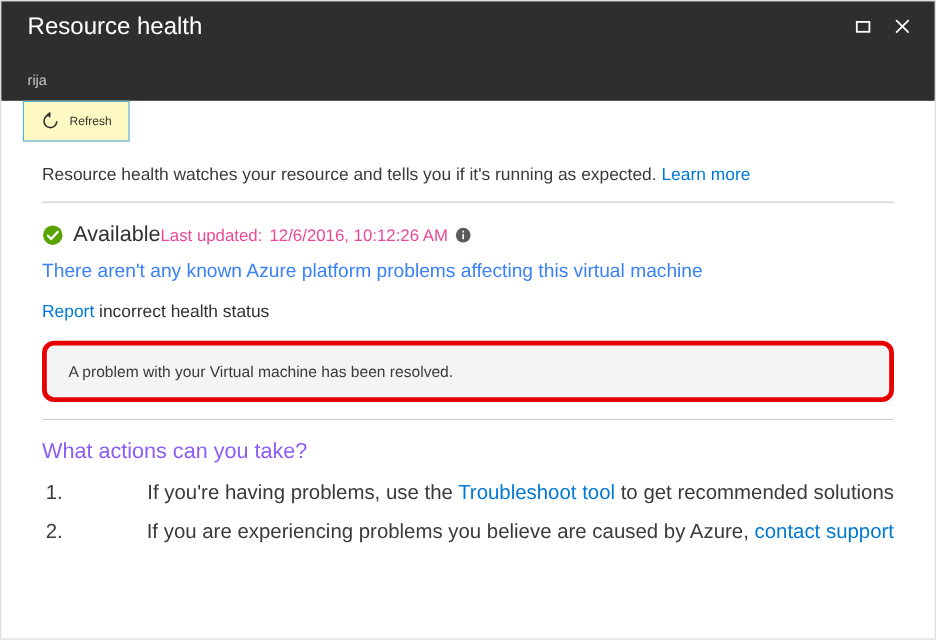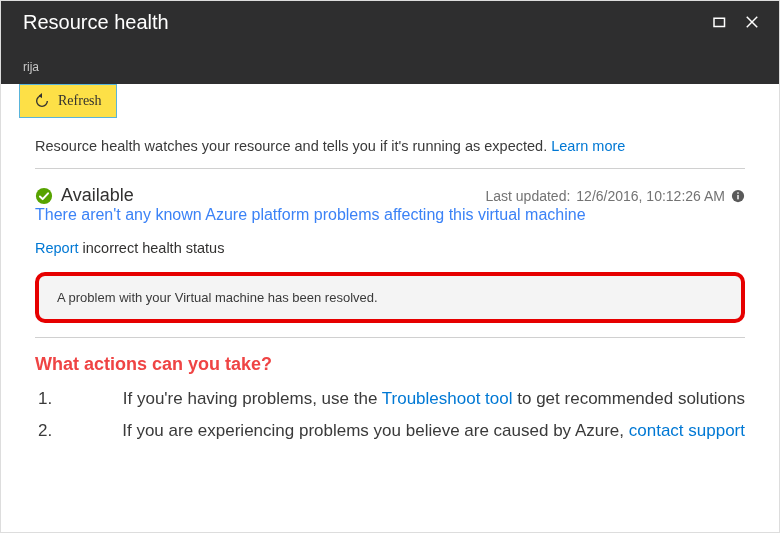--- a/index.html
+++ b/index.html
@@ -29,62 +29,63 @@
   .toolbar {
     display: flex;
     padding: 0;
     border-bottom: none;
   }
   .refresh-btn {
     display: inline-flex;
     align-items: center;
     gap: 8px;
     border: 1px solid #59b4da;
-    background: #fde047;
+    background: #fef9c3;
     color: #323130;
-    font-size: 14px;
+    font-size: 10px;
     padding: 8px 14px;
     margin: 0 0 0 18px;
     cursor: pointer;
-    font-family: Liberation Serif, serif;
+    font-family: Liberation Sans, sans-serif;
   }
   .refresh-icon { width: 16px; height: 16px; }
   .content {
     padding: 20px 34px 20px 34px;
   }
   .intro { color: #3a3a3a; font-size: 14.5px; }
   .link { color: #0078d4; cursor: pointer; text-decoration: none; }
   hr.divider {
     border: none;
     border-top: 1px solid #d0d0d0;
     margin: 14px 0 16px 0;
   }
   .status-row {
     display: flex;
     align-items: center;
-    justify-content: space-between;
+    justify-content: flex-start;
+    margin-bottom: 12px;
   }
   .status-left { display: flex; align-items: center; gap: 8px; }
   .status-text { font-size: 18px; color: #323130; }
   .check-icon { width: 18px; height: 18px; }
-  .status-right { display: flex; align-items: center; gap: 6px; color: #737373; font-size: 14px; }
+  .status-right { display: flex; align-items: center; gap: 6px; color: #ec4899; font-size: 14px; }
   .info-icon { width: 14px; height: 14px; fill: #5a5a5a; cursor: pointer; }
   .desc { color: #3b82f6; font-size: 16px; margin-bottom: 16px; }
   .report-line { font-size: 14.5px; margin-bottom: 16px; }
   .resolved-box {
     border: 4px solid #e60000;
     border-radius: 10px;
     background: #f4f4f4;
     padding: 14px 18px;
     margin-bottom: 6px;
   }
   .resolved-title { font-size: 14.5px; color: #323130; margin-bottom: 4px; }
   .resolved-title strong { font-weight: 700; }
   .resolved-msg { font-size: 13px; color: #3a3a3a; }
-  .actions-heading { font-size: 18px; font-weight: 700; color: #ef4444; margin: 6px 0 14px 0; }
+  .actions-heading { font-size: 18px; font-weight: 400; color: #8b5cf6; margin: 6px 0 14px 0; }
   .actions-list { list-style: decimal; padding-left: 22px; }
   .actions-list li { margin-bottom: 12px; font-size: 17px; color: #3a3a3a; text-align: right; }
 </style>
 </head>
 <body>
 
 <div class="header">
   <div class="header-left">
     <div class="header-title">Resource health</div>
     <div class="header-subtitle">rija</div>

